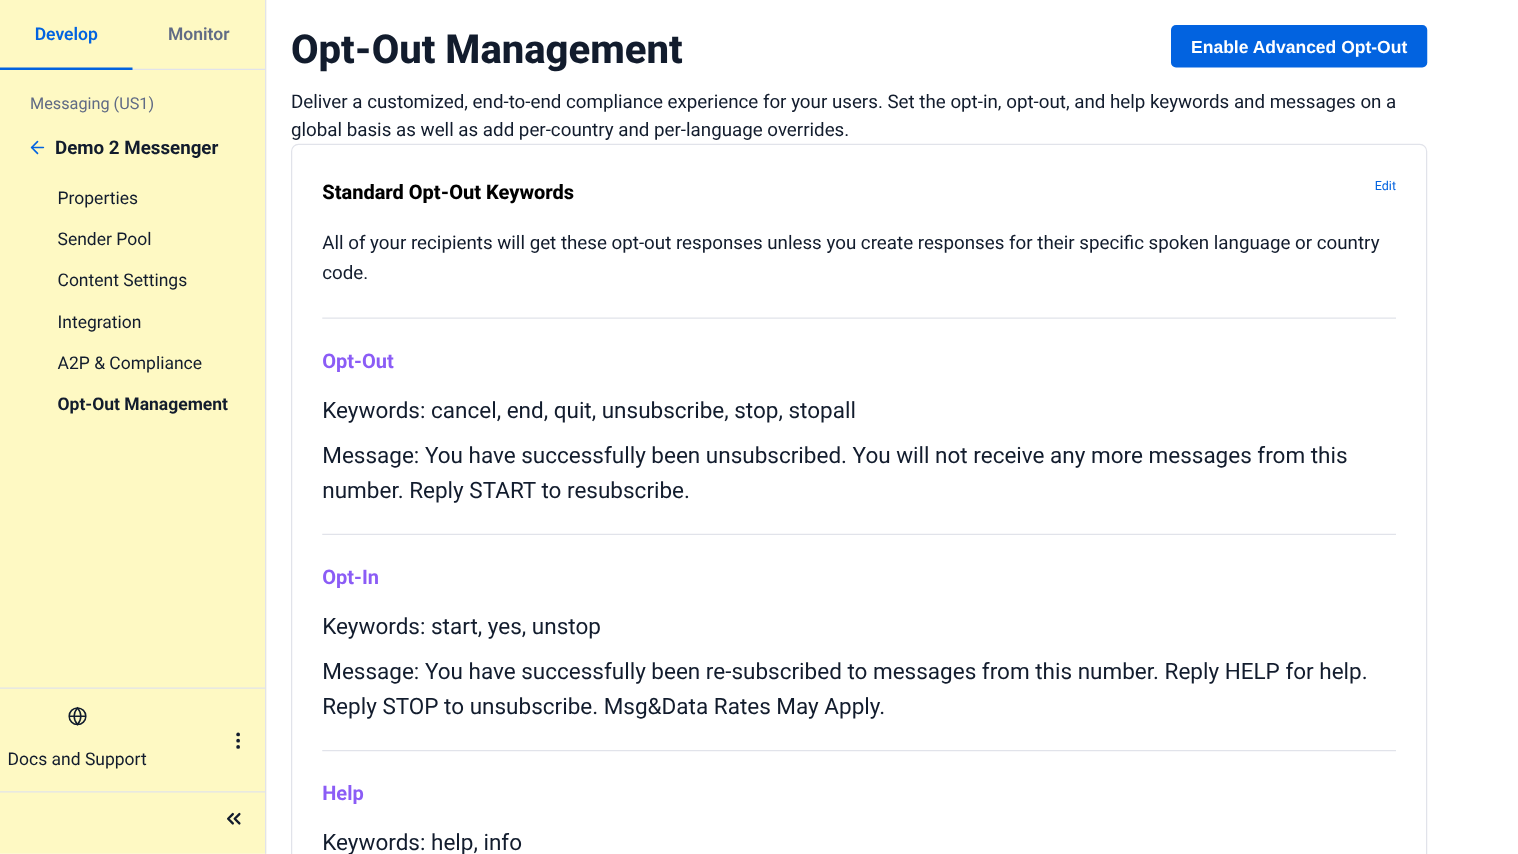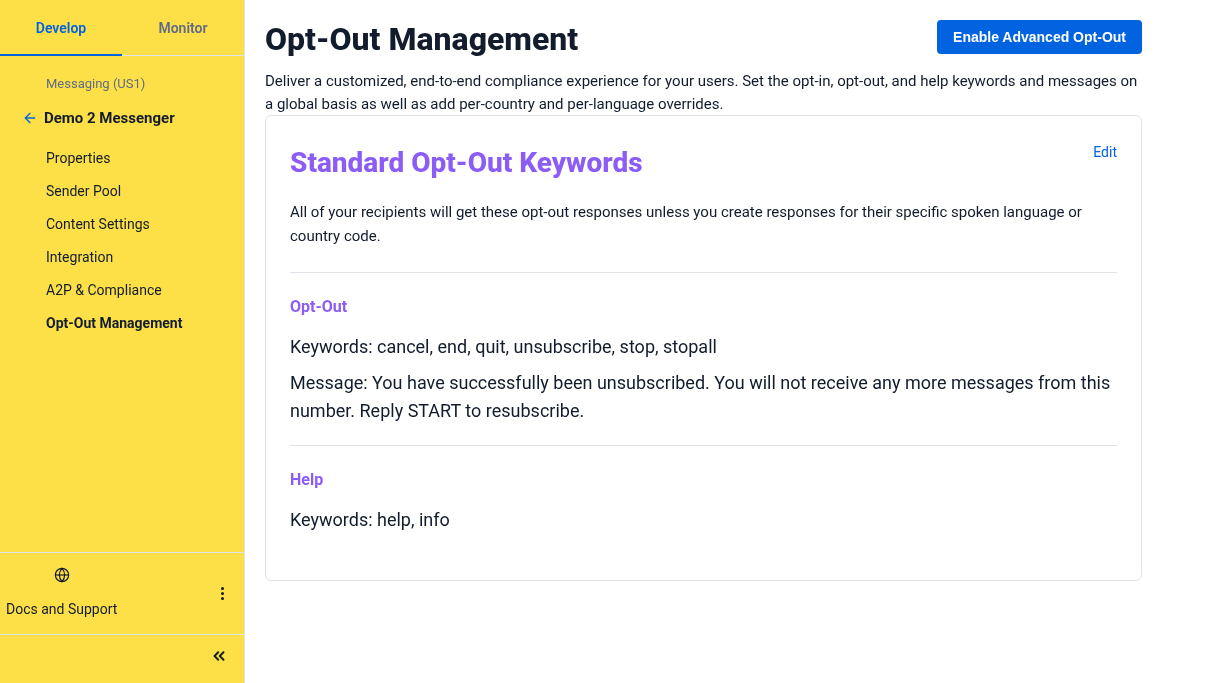--- a/index.html
+++ b/index.html
@@ -14,22 +14,22 @@
       font-size: 14px;
       line-height: 1.5;
       overflow: hidden;
     }
     .app-container {
       display: flex;
       height: 683px;
       width: 1214px;
     }
     .sidebar {
-      width: 245px;
-      background: #fde047;
+      width: 213px;
+      background: #fef9c3;
       border-right: 1px solid #e1e3ea;
       display: flex;
       flex-direction: column;
       position: relative;
     }
     .tabs {
       display: flex;
       border-bottom: 1px solid #e1e3ea;
       padding: 0;
     }
@@ -56,21 +56,21 @@
       background: #0263E0;
     }
     .sidebar-content {
       flex: 1;
       padding: 0;
       overflow-y: auto;
     }
     .breadcrumb {
       color: #606B85;
       font-size: 13px;
-      padding: 18px 20px 8px 46px;
+      padding: 18px 20px 8px 24px;
     }
     .back-row {
       display: flex;
       align-items: flex-start;
       padding: 6px 20px 10px 22px;
       text-align: right;
     }
     .back-arrow {
       color: #0263E0;
       margin-right: 6px;
@@ -168,27 +168,27 @@
       border-radius: 6px;
       padding: 26px 24px;
     }
     .card-header {
       display: flex;
       justify-content: space-between;
       align-items: flex-start;
       margin-bottom: 16px;
     }
     .card-title {
-      font-size: 28px;
+      font-size: 16px;
       font-weight: 800;
-      color: #8b5cf6;
+      color: #000000;
     }
     .edit-link {
       color: #0263E0;
-      font-size: 14px;
+      font-size: 10px;
       cursor: pointer;
       font-weight: 400;
     }
     .card-desc {
       color: #121C2D;
       font-size: 15px;
       line-height: 1.6;
       margin-bottom: 24px;
     }
     .keyword-section {
@@ -304,20 +304,25 @@
         <span class="edit-link">Edit</span>
       </div>
       <p class="card-desc">All of your recipients will get these opt-out responses unless you create responses for their specific spoken language or country code.</p>
 
       <div class="keyword-section">
         <h3>Opt-Out</h3>
         <p>Keywords: cancel, end, quit, unsubscribe, stop, stopall</p>
         <p>Message: You have successfully been unsubscribed. You will not receive any more messages from this number. Reply START to resubscribe.</p>
       </div>
 
+      <div class="keyword-section">
+        <h3>Opt-In</h3>
+        <p>Keywords: start, yes, unstop</p>
+        <p>Message: You have successfully been re-subscribed to messages from this number. Reply HELP for help. Reply STOP to unsubscribe. Msg&amp;Data Rates May Apply.</p>
+      </div>
 
       <div class="keyword-section">
         <h3>Help</h3>
         <p>Keywords: help, info</p>
 
       </div>
     </div>
   </main>
 </div>
 

